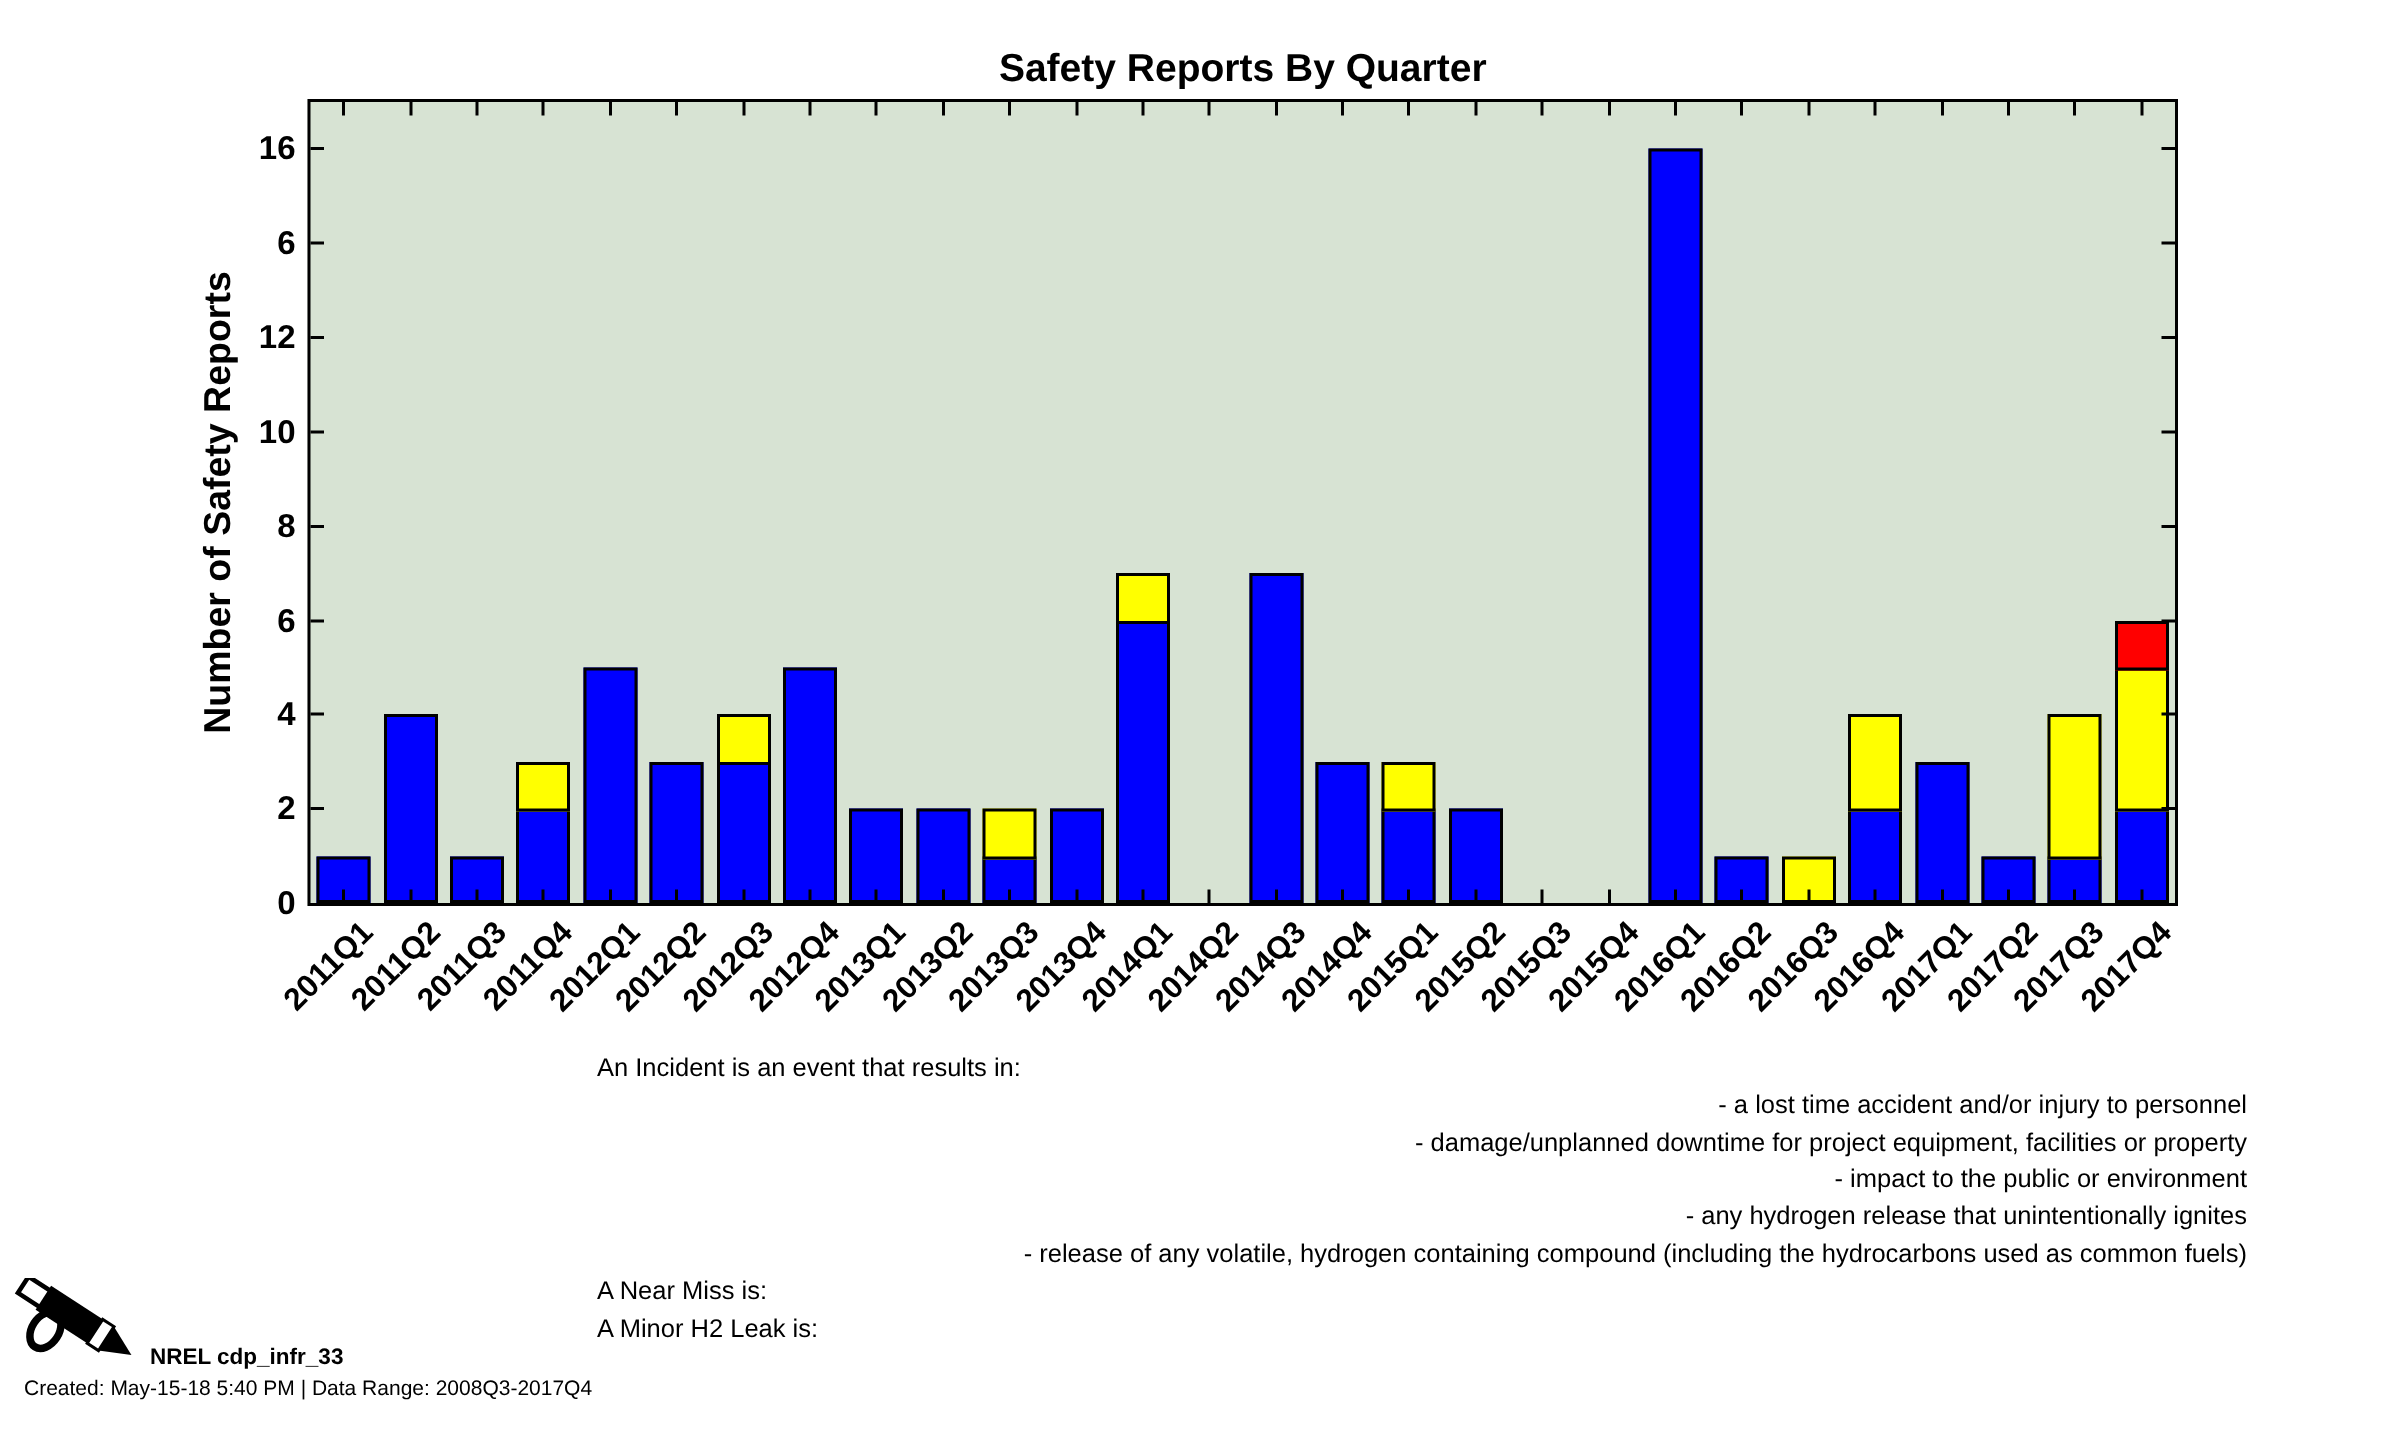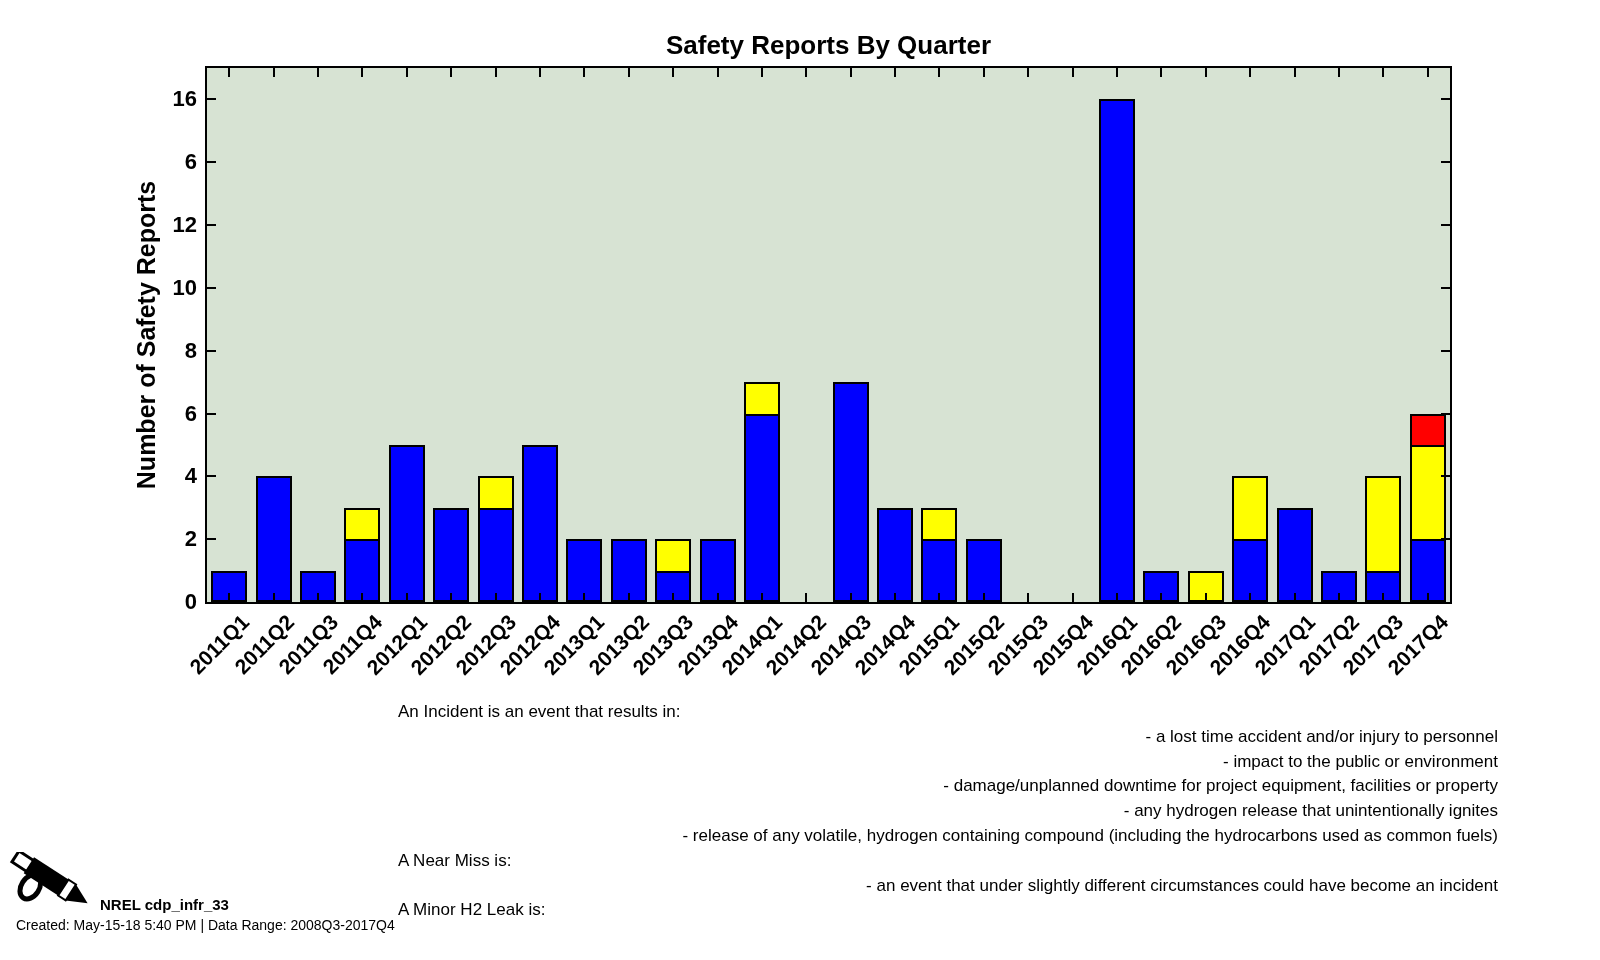--- a/index.html
+++ b/index.html
@@ -227,26 +227,25 @@
       <div class="ytick-label" style="left: 87px; top: 336.706px;">8</div>
       <div class="ytick-label" style="left: 87px; top: 273.882px;">10</div>
       <div class="ytick-label" style="left: 87px; top: 211.059px;">12</div>
       <div class="ytick-label" style="left: 87px; top: 148.235px;">6</div>
       <div class="ytick-label" style="left: 87px; top: 85.4118px;">16</div>
     </div>
 
   <div id="notes">
       <div class="note-line">An Incident is an event that results in:</div>
       <div class="note-line note-indent">- a lost time accident and/or injury to personnel</div>
+      <div class="note-line note-indent">- damage/unplanned downtime for project equipment, facilities or property</div>
       <div class="note-line note-indent">- impact to the public or environment</div>
-      <div class="note-line note-indent">- damage/unplanned downtime for project equipment, facilities or property</div>
       <div class="note-line note-indent">- any hydrogen release that unintentionally ignites</div>
       <div class="note-line note-indent">- release of any volatile, hydrogen containing compound (including the hydrocarbons used as common fuels)</div>
       <div class="note-line">A Near Miss is:</div>
-      <div class="note-line note-indent">- an event that under slightly different circumstances could have become an incident</div>
       <div class="note-line">A Minor H2 Leak is:</div>
     </div>
 
   <svg id="nozzle-logo" width="90" height="66" viewBox="0 0 90 66">
     <g transform="rotate(33 45 33)">
       <rect x="-2" y="23" width="18" height="13" fill="#ffffff" stroke="#000000" stroke-width="3"></rect>
       <rect x="14" y="20" width="41" height="19" fill="#000000"></rect>
       <rect x="55" y="20" width="9" height="19" fill="#ffffff" stroke="#000000" stroke-width="2"></rect>
       <polygon points="64,20 84,29.5 64,39" fill="#000000"></polygon>
       <ellipse cx="27" cy="47" rx="9" ry="13" fill="none" stroke="#000000" stroke-width="5"></ellipse>

